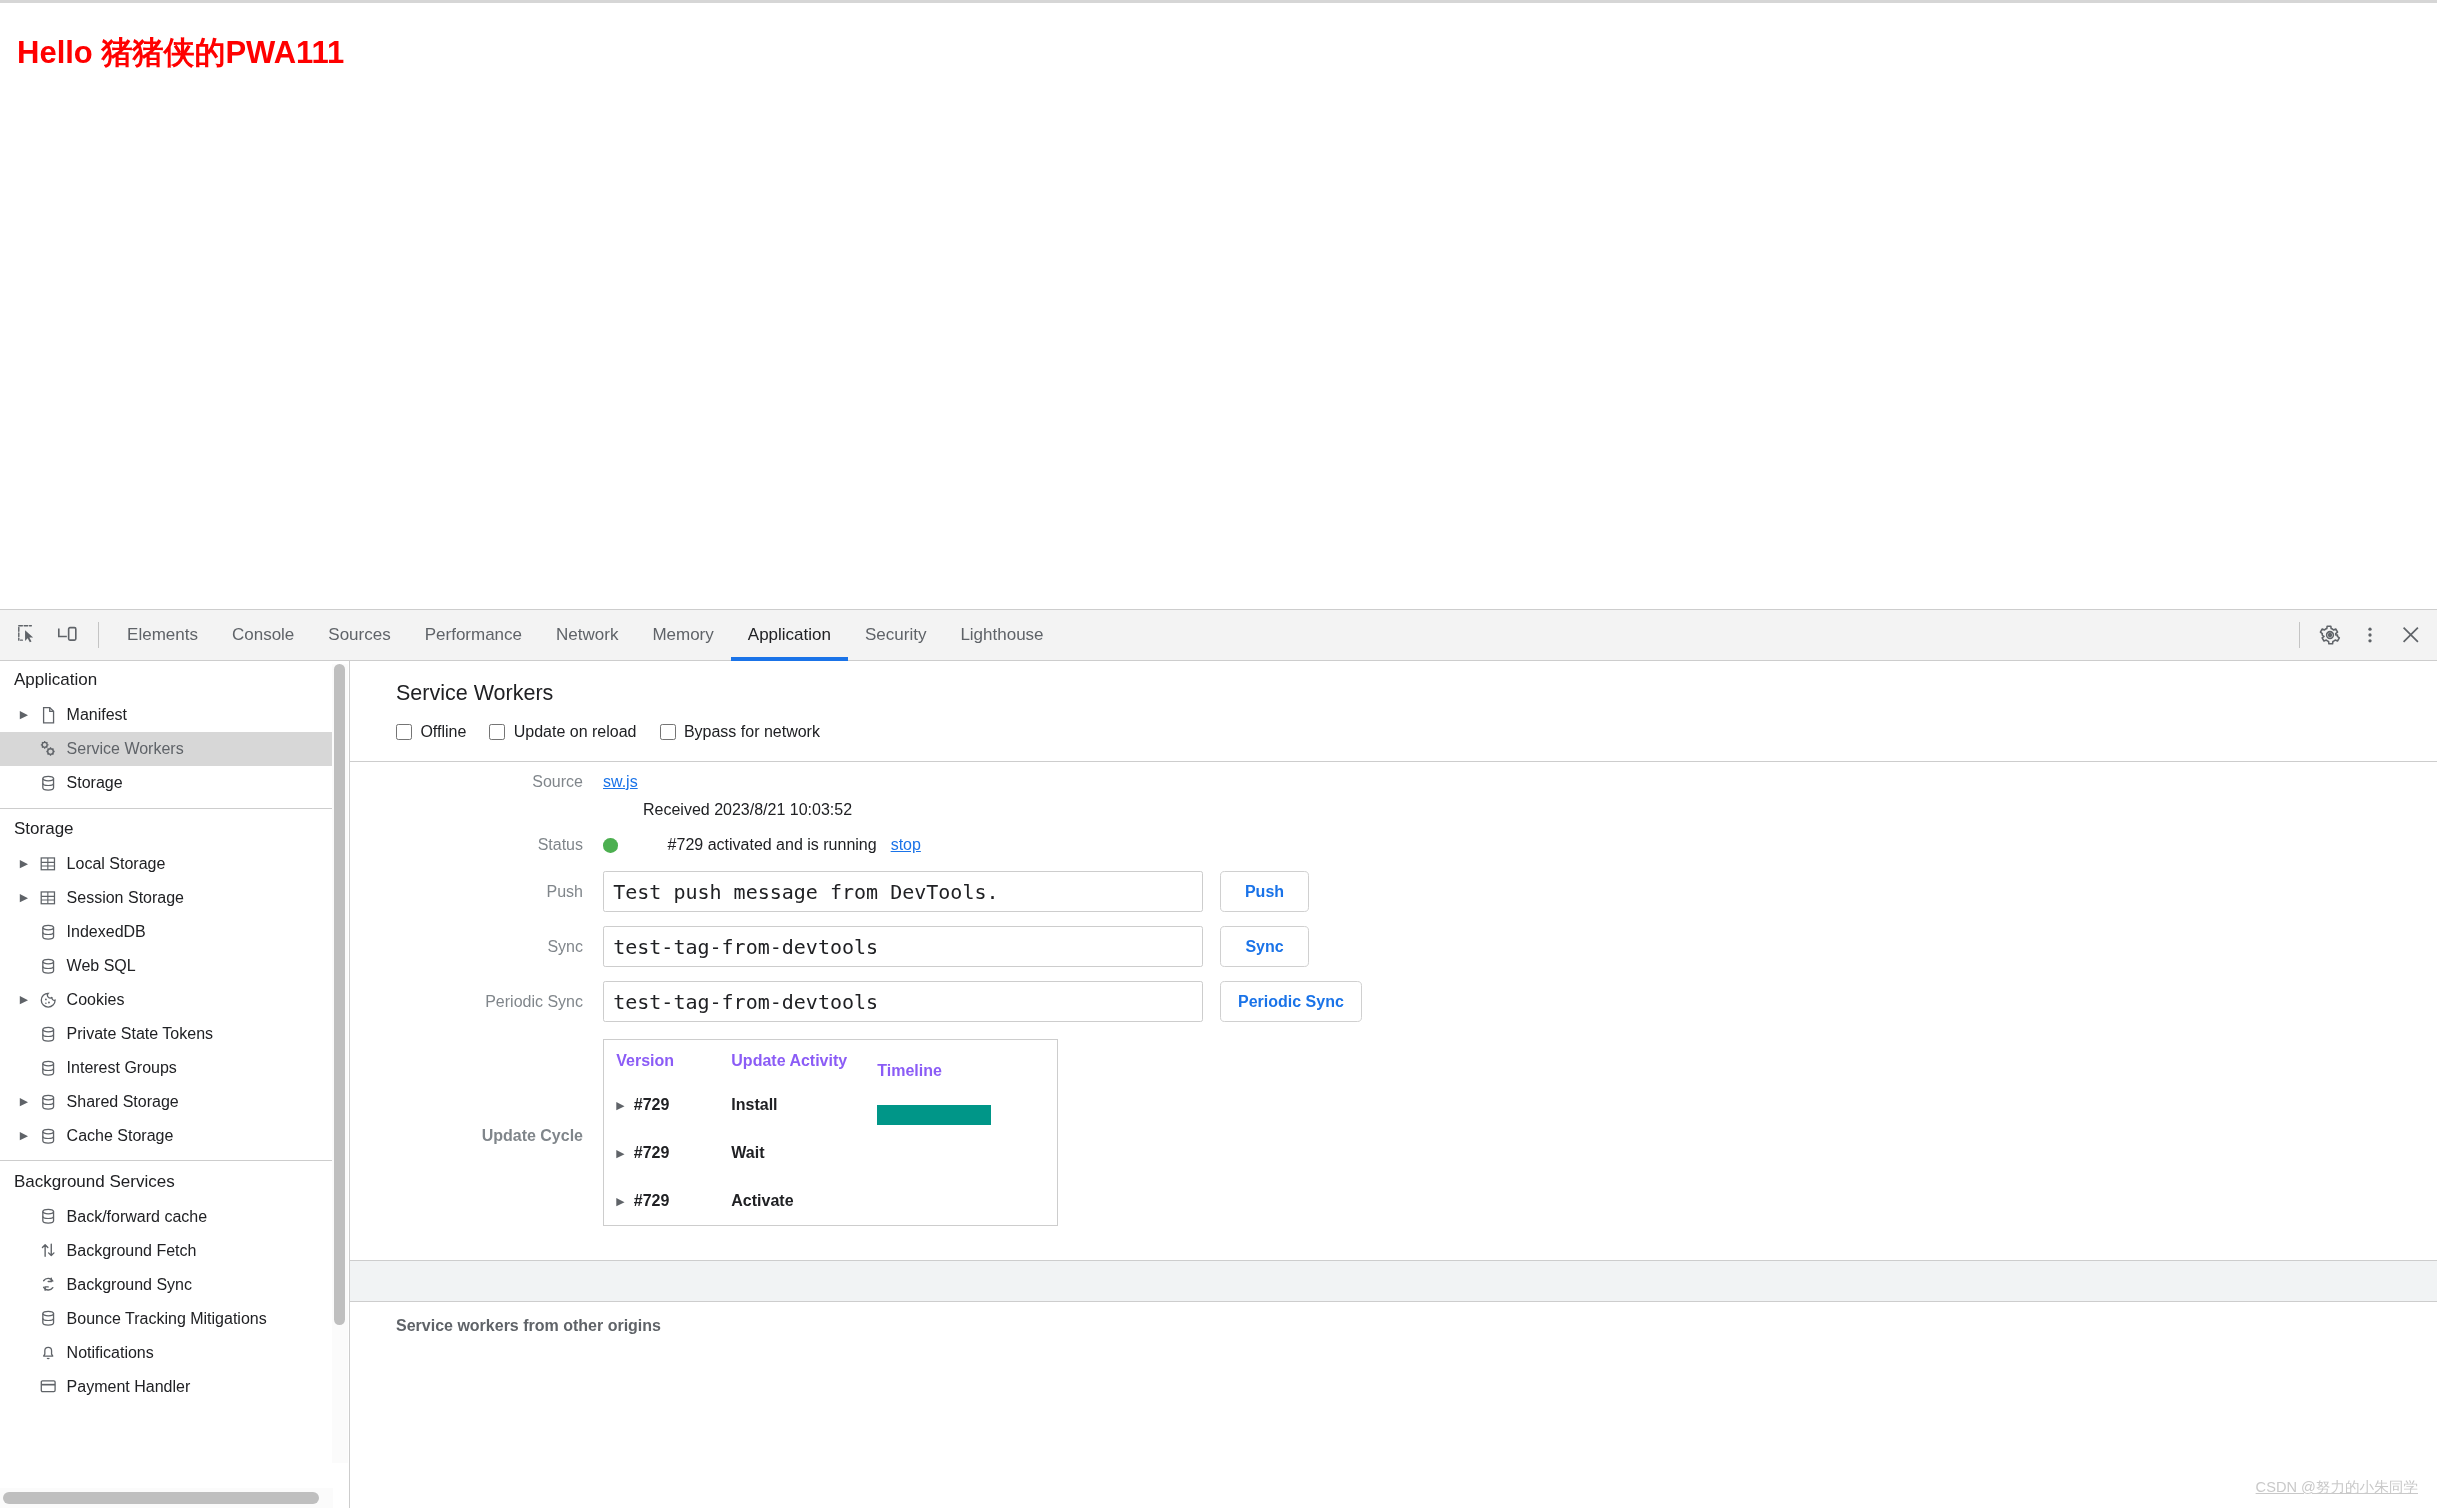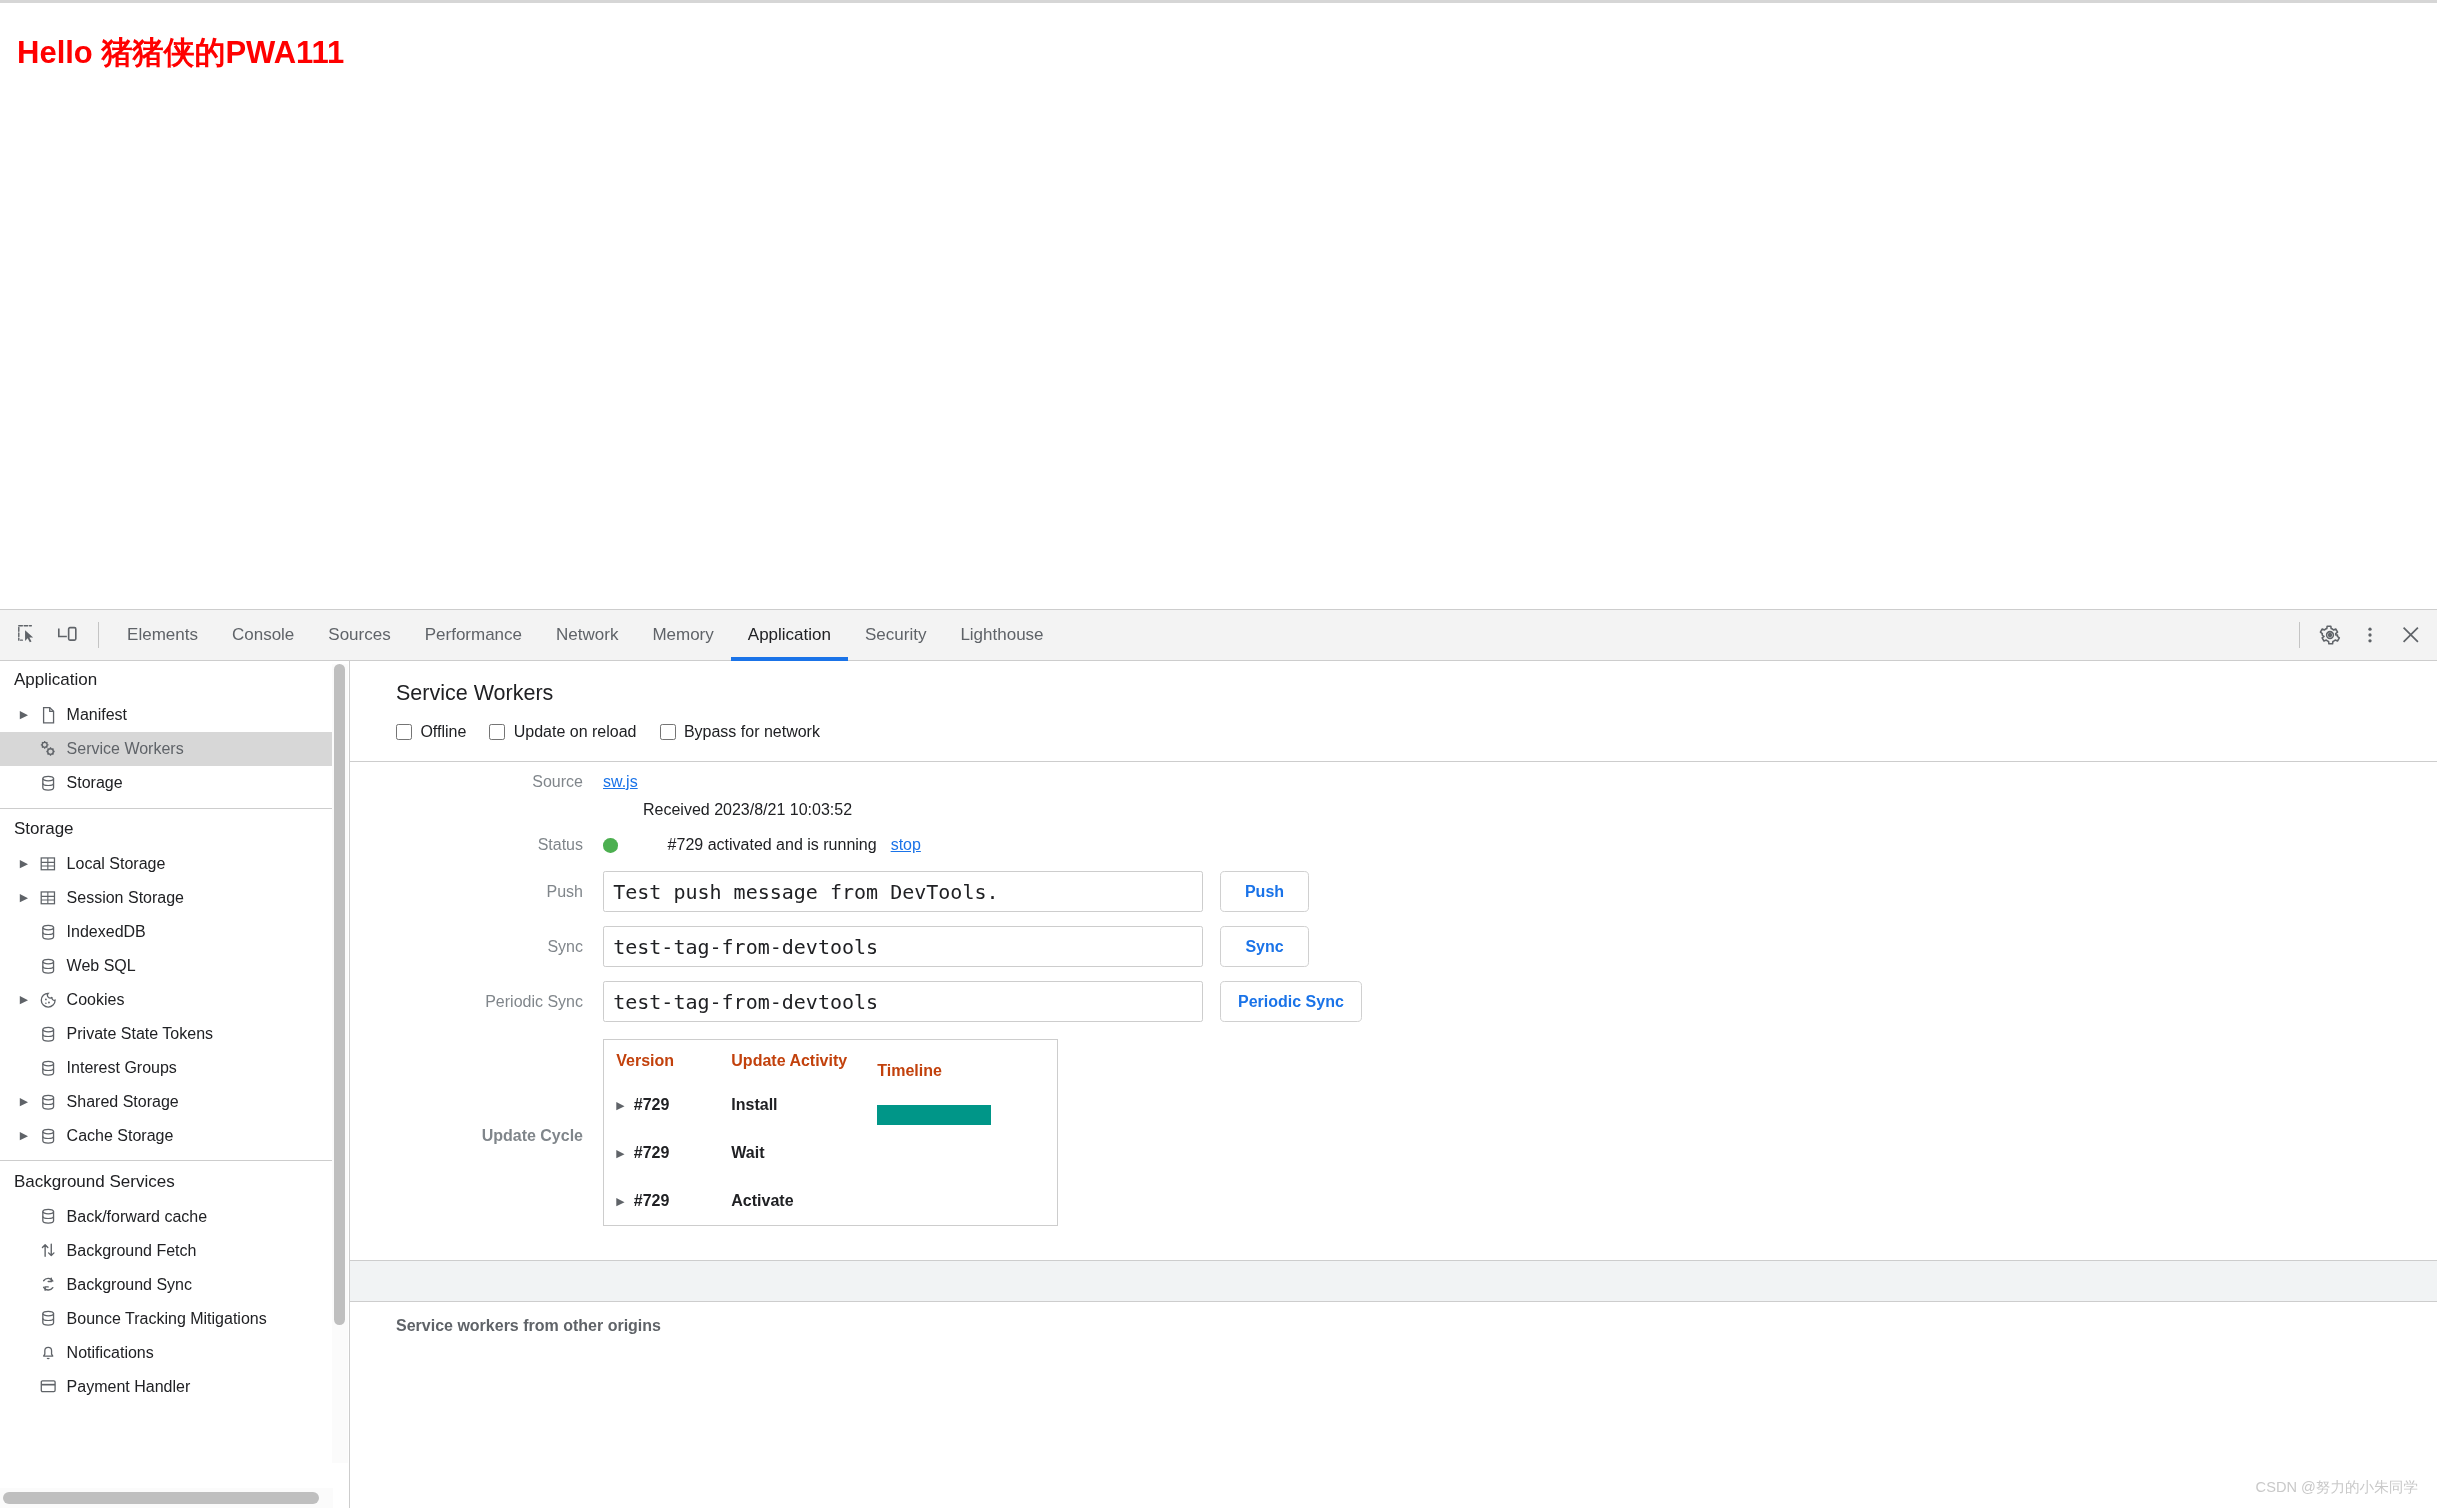--- a/index.html
+++ b/index.html
@@ -255,21 +255,21 @@
   #uc-row { align-items: center; margin-top: 17px; font-weight: bold; }
   #uc-label { padding-top: 6.1px; }
   #uc-table {
     width: 455px;
     border: 0.8px solid #cdcdcd;
     background: #fff;
   }
   #uc-head {
     display: flex; align-items: center;
     height: 41px;
-    font-size: 16px; color: #c2410c;
+    font-size: 16px; color: #8b5cf6;
     padding-left: 12.3px;
   }
   .uc-c1 { width: 115px; flex: 0 0 115px; }
   .uc-c2 { width: 146px; flex: 0 0 146px; }
   .uc-c3 { flex: 1 1 auto; margin-top: 20px; }
   .uc-row {
     display: flex; align-items: center;
     height: 48px;
     font-size: 16px; color: #202124;
     padding-left: 12.3px;
@@ -296,20 +296,21 @@
     background: #fff;
     font-size: 16px; font-weight: bold; color: #5f6368;
   }
 
   
   #watermark {
     position: absolute; right: 20px; bottom: 10.8px;
     font-size: 14.6px; color: #c9c9c9;
     white-space: nowrap;
     z-index: 40;
+    text-decoration: underline;
   }
 
   svg { display: block; }
 </style>
 </head>
 <body>
 
 <div id="page-viewport">
   <h1 id="page-heading">Hello 猪猪侠的PWA111</h1>
 </div>

